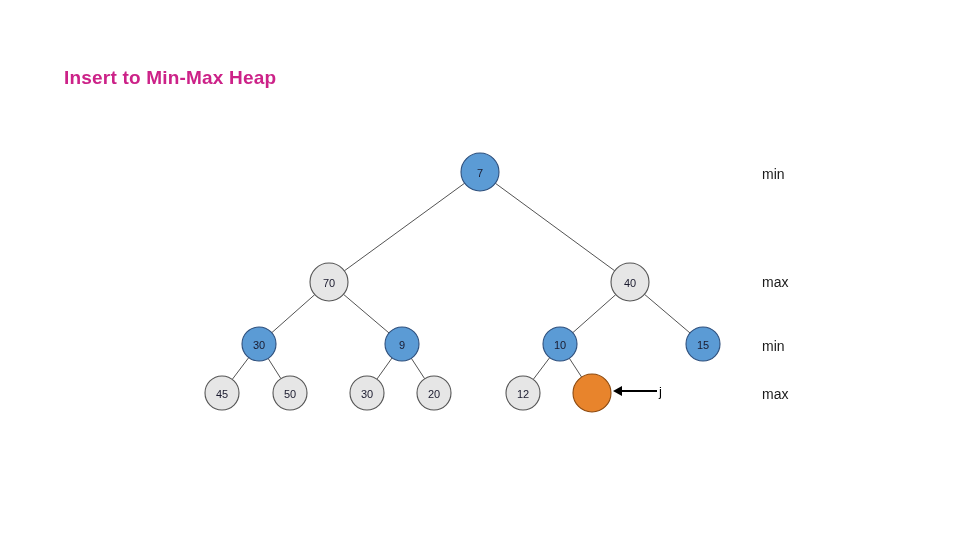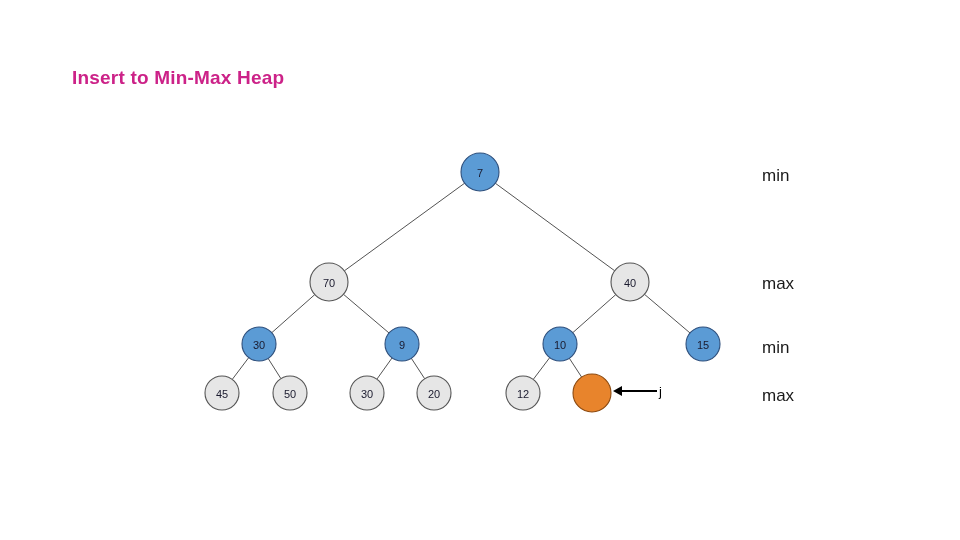--- a/index.html
+++ b/index.html
@@ -14,21 +14,21 @@
     overflow: hidden;
   }
   #slide {
     position: relative;
     width: 960px;
     height: 540px;
     background: #ffffff;
   }
   #title {
     position: absolute;
-    left: 72px;
+    left: 64px;
     top: 67px;
     font-family: "Liberation Sans", sans-serif;
     font-size: 19px;
     font-weight: bold;
     color: #CC2288;
     letter-spacing: 0.2px;
     white-space: nowrap;
   }
   #tree-svg {
     position: absolute;
@@ -58,21 +58,21 @@
     stroke: #000000;
     stroke-width: 2.2;
     fill: none;
   }
   .arrow-head {
     fill: #000000;
   }
   .side-label {
     position: absolute;
     font-family: "Liberation Sans", sans-serif;
-    font-size: 17px;
+    font-size: 14px;
     color: #1a1a1a;
     white-space: nowrap;
   }
   .pointer-label {
     position: absolute;
     font-family: "Liberation Sans", sans-serif;
     font-size: 13px;
     color: #000000;
     white-space: nowrap;
   }

